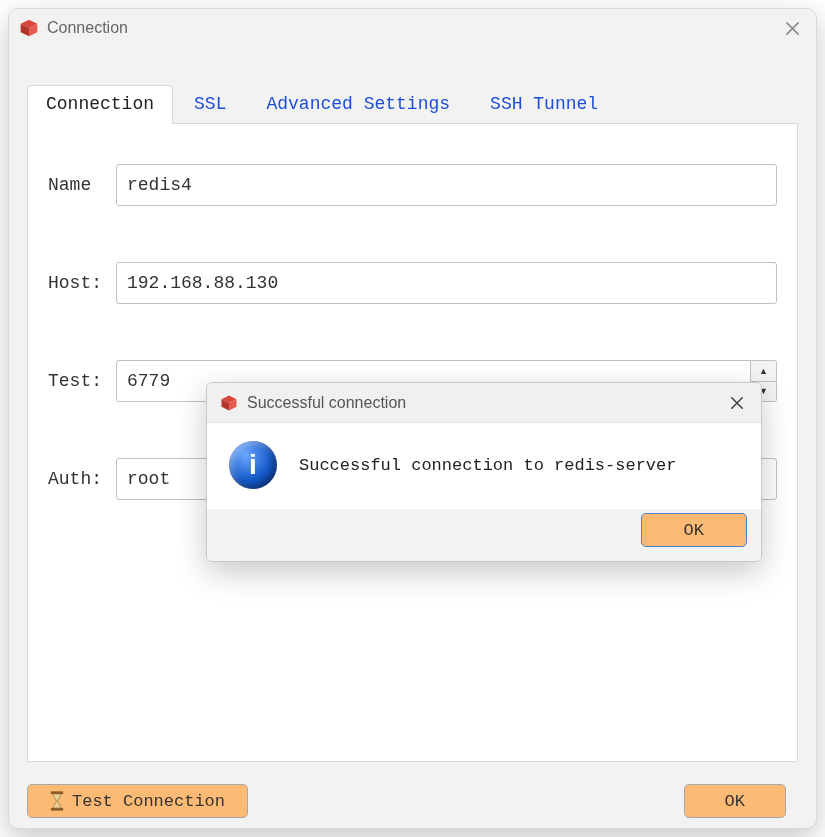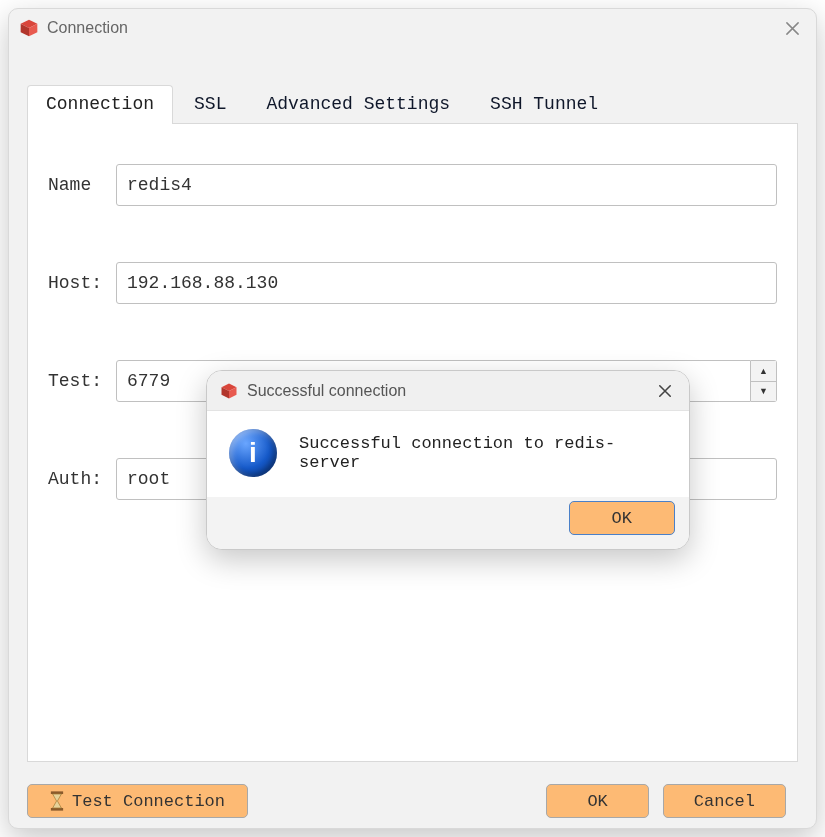--- a/index.html
+++ b/index.html
@@ -59,21 +59,21 @@
   }
   .tabstrip{
     display:flex; align-items:flex-end;
     border-bottom:1px solid var(--win-border);
     font-family:var(--mono);
     font-size:18px;
     gap:2px;
   }
   .tab{
     padding:8px 18px 10px 18px;
-    color:#0f172a; cursor:pointer;
+    color:#1d4ed8; cursor:pointer;
     border:1px solid transparent;
     border-bottom:none;
     position:relative; top:1px;
   }
   .tab.active{
     background:#fff;
     border-color:var(--win-border);
     border-radius:4px 4px 0 0;
     color:#222;
   }
@@ -136,25 +136,25 @@
     display:inline-flex; align-items:center;
     cursor:pointer;
   }
   .btn .bicon{margin-right:8px; display:inline-flex;}
   .footer .spacer{flex:1;}
   .footer .btn + .btn{margin-left:14px;}
 
   
   .modal{
     position:absolute;
-    left:206px; top:370px;
-    width:484px;
+    left:206px; top:382px;
+    width:556px;
     background:#fff;
     border:1px solid #c9c9c9;
-    border-radius:16px;
+    border-radius:6px;
     box-shadow:var(--shadow);
     display:flex; flex-direction:column;
     overflow:hidden;
   }
   .modal .m-title{
     height:40px; display:flex; align-items:center;
     padding:0 10px 0 12px;
     background:#f0f0f0;
     font-size:16px; color:#555;
     border-bottom:1px solid #e3e3e3;
@@ -249,21 +249,20 @@
           <svg viewBox="0 0 16 22" width="14" height="20">
             <rect x="1" y="0" width="14" height="3" fill="#8a5a2b"></rect>
             <rect x="1" y="19" width="14" height="3" fill="#8a5a2b"></rect>
             <path d="M3 3 L13 3 L8.5 11 L13 19 L3 19 L7.5 11 Z" fill="#e6d29a" stroke="#a07830" stroke-width="0.8"></path>
           </svg>
         </span>
         <span>Test Connection</span>
       </button>
       <span class="spacer"></span>
       <button class="btn" style="padding:0 40px;">OK</button>
-      <button class="btn" style="padding:0 30px;">Cancel</button>
     </div>
   </div>
 </div>
 
 <div class="modal">
   <div class="m-title">
     <span class="appicon">
       <svg viewBox="0 0 24 24" width="18" height="18">
         <polygon points="12,2 22,7 12,12 2,7" fill="#d9463b"></polygon>
         <polygon points="2,7 12,12 12,22 2,17" fill="#b2362c"></polygon>

